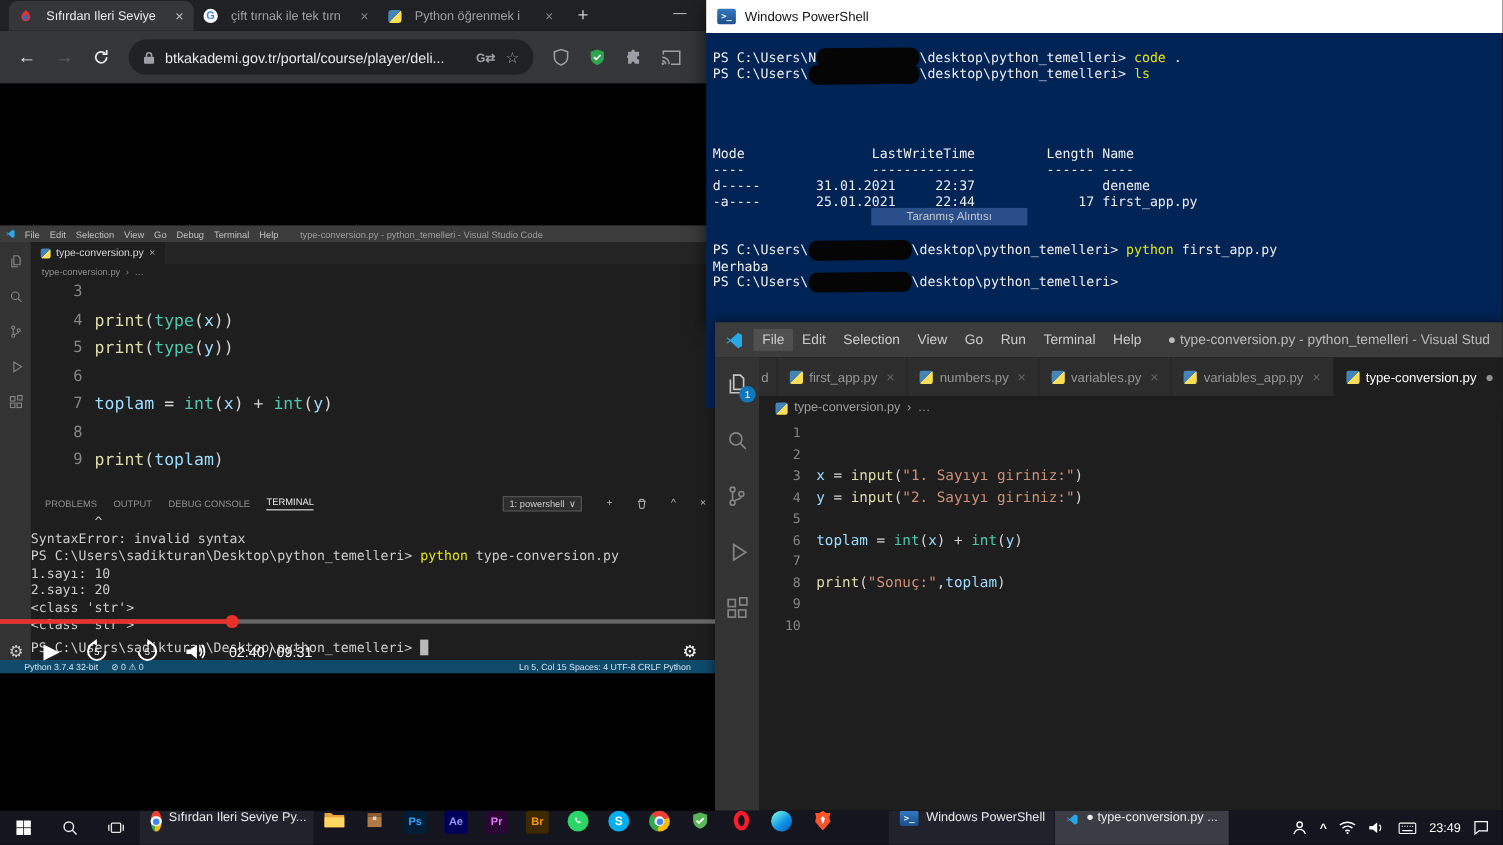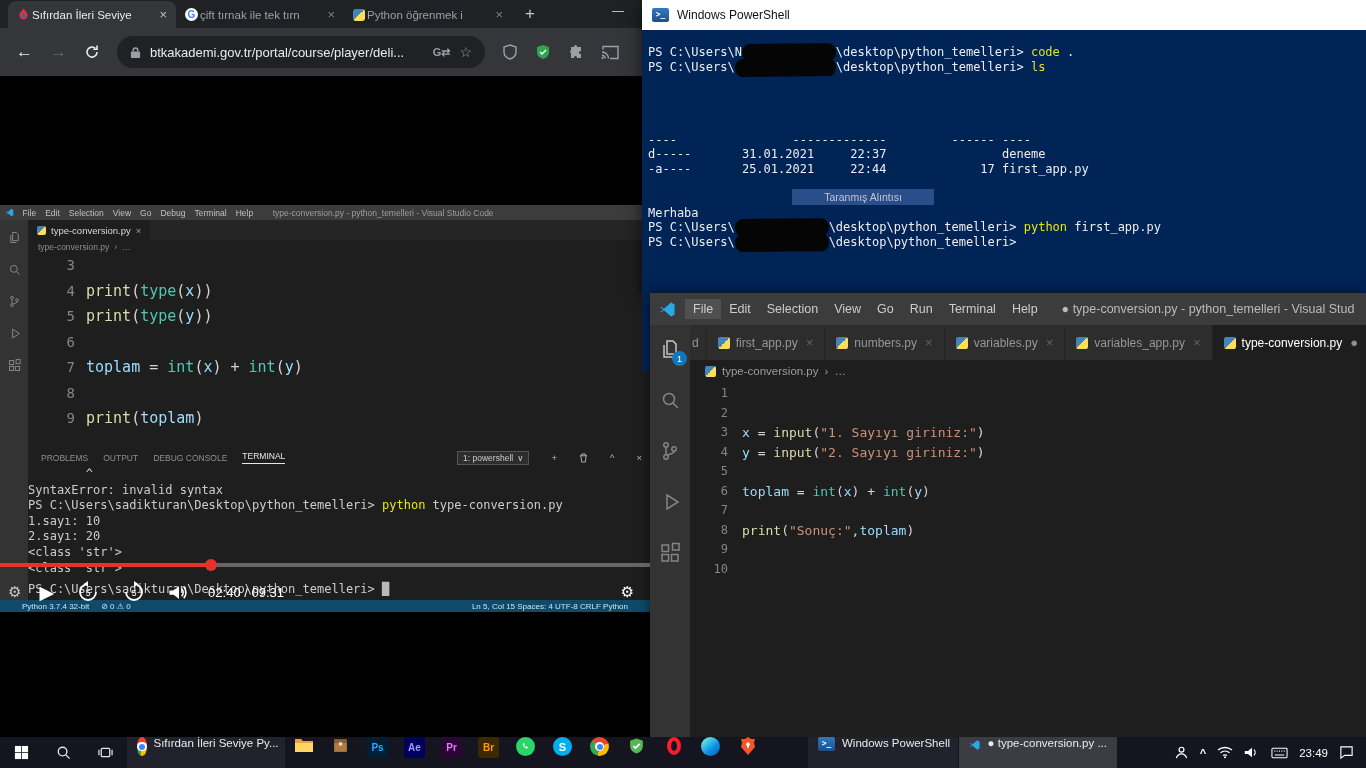--- a/index.html
+++ b/index.html
@@ -14,21 +14,21 @@
 .tok-fn{color:#dcdcaa}
 .tok-cls{color:#4ec9b0}
 .tok-str{color:#ce9178}
 .tok-op{color:#d4d4d4}
 .tok-cur{color:#b9b9b9}
 .tok-redact{background:#050505;border-radius:8px;display:inline-block;transform:rotate(-.6deg) scaleY(1.2)}
 
 
 #browser{position:absolute;left:0;top:0;width:650px;height:737px;background:#000}
 #tabstrip{height:28px;background:#202124;display:flex;align-items:flex-end;padding-left:8px;position:relative}
-.btab{width:168px;height:27px;display:flex;align-items:center;gap:2px;padding:0 9px;font-size:11.5px;color:#9aa0a6;border-radius:8px 8px 0 0;white-space:nowrap;overflow:hidden}
+.btab{width:168px;height:27px;display:flex;align-items:center;gap:12px;padding:0 9px;font-size:11.5px;color:#9aa0a6;border-radius:8px 8px 0 0;white-space:nowrap;overflow:hidden}
 .btab.active{background:#35363a;color:#e8eaed}
 .btab .ttl{flex:1;overflow:hidden}
 .btab .x{flex:none;font-size:13px;opacity:.75}
 #newtab{width:26px;height:26px;display:flex;align-items:center;justify-content:center;color:#c4c7cb;font-size:17px;margin:0 0 1px 5px}
 #win-min{position:absolute;right:26px;top:4px;color:#d0d2d6;font-size:12px}
 #navbar{height:48px;background:#35363a;display:flex;align-items:center;padding:0 16px;gap:17px}
 .nav-ic{font-size:17px;color:#e8eaed}
 .nav-ic.disabled{color:#5f6368}
 #omnibox{width:368px;height:32px;background:#202124;border-radius:16px;display:flex;align-items:center;gap:9px;padding:0 13px;color:#e8eaed;font-size:13px}
 #omnibox .url{flex:1;overflow:hidden;white-space:nowrap}
@@ -334,27 +334,28 @@
     <span class="psico">&gt;_</span>
     <span class="t">Windows PowerShell</span>
   </div>
   <div id="ps-body">
     <div class="psline"><span class="tok-t">PS C:\Users\N</span><span class="tok-redact">             </span><span class="tok-t">\desktop\python_temelleri&gt; </span><span class="tok-cmd">code</span><span class="tok-t"> .</span></div>
     <div class="psline"><span class="tok-t">PS C:\Users\</span><span class="tok-redact">              </span><span class="tok-t">\desktop\python_temelleri&gt; </span><span class="tok-cmd">ls</span></div>
     <div class="psline"></div>
     <div class="psline"></div>
     <div class="psline"></div>
     <div class="psline"></div>
+    <div class="psline"><span class="tok-t">Mode                LastWriteTime         Length Name</span></div>
     <div class="psline"><span class="tok-t">----                -------------         ------ ----</span></div>
     <div class="psline"><span class="tok-t">d-----       31.01.2021     22:37                deneme</span></div>
     <div class="psline"><span class="tok-t">-a----       25.01.2021     22:44             17 first_app.py</span></div>
     <div class="psline"></div>
     <div class="psline"></div>
+    <div class="psline"><span class="tok-t">PS C:\Users\</span><span class="tok-redact">             </span><span class="tok-t">\desktop\python_temelleri&gt; </span><span class="tok-cmd">python</span><span class="tok-t"> first_app.py</span></div>
     <div class="psline"><span class="tok-t">Merhaba</span></div>
-    <div class="psline"><span class="tok-t">PS C:\Users\</span><span class="tok-redact">             </span><span class="tok-t">\desktop\python_temelleri&gt; </span><span class="tok-cmd">python</span><span class="tok-t"> first_app.py</span></div>
     <div class="psline"><span class="tok-t">PS C:\Users\</span><span class="tok-redact">             </span><span class="tok-t">\desktop\python_temelleri&gt;</span></div>
     <div id="ps-clip">Taranmış Alıntısı</div>
   </div>
 </div>
 
 <div id="vsc">
   <div id="vsc-title">
     <svg class="logo" viewBox="0 0 24 24">
         <path fill="#29a8e8" d="M17 2 7 11 3 8 2 9l4 3-4 3 1 1 4-3 10 9 5-3V5z"></path>
       </svg>

